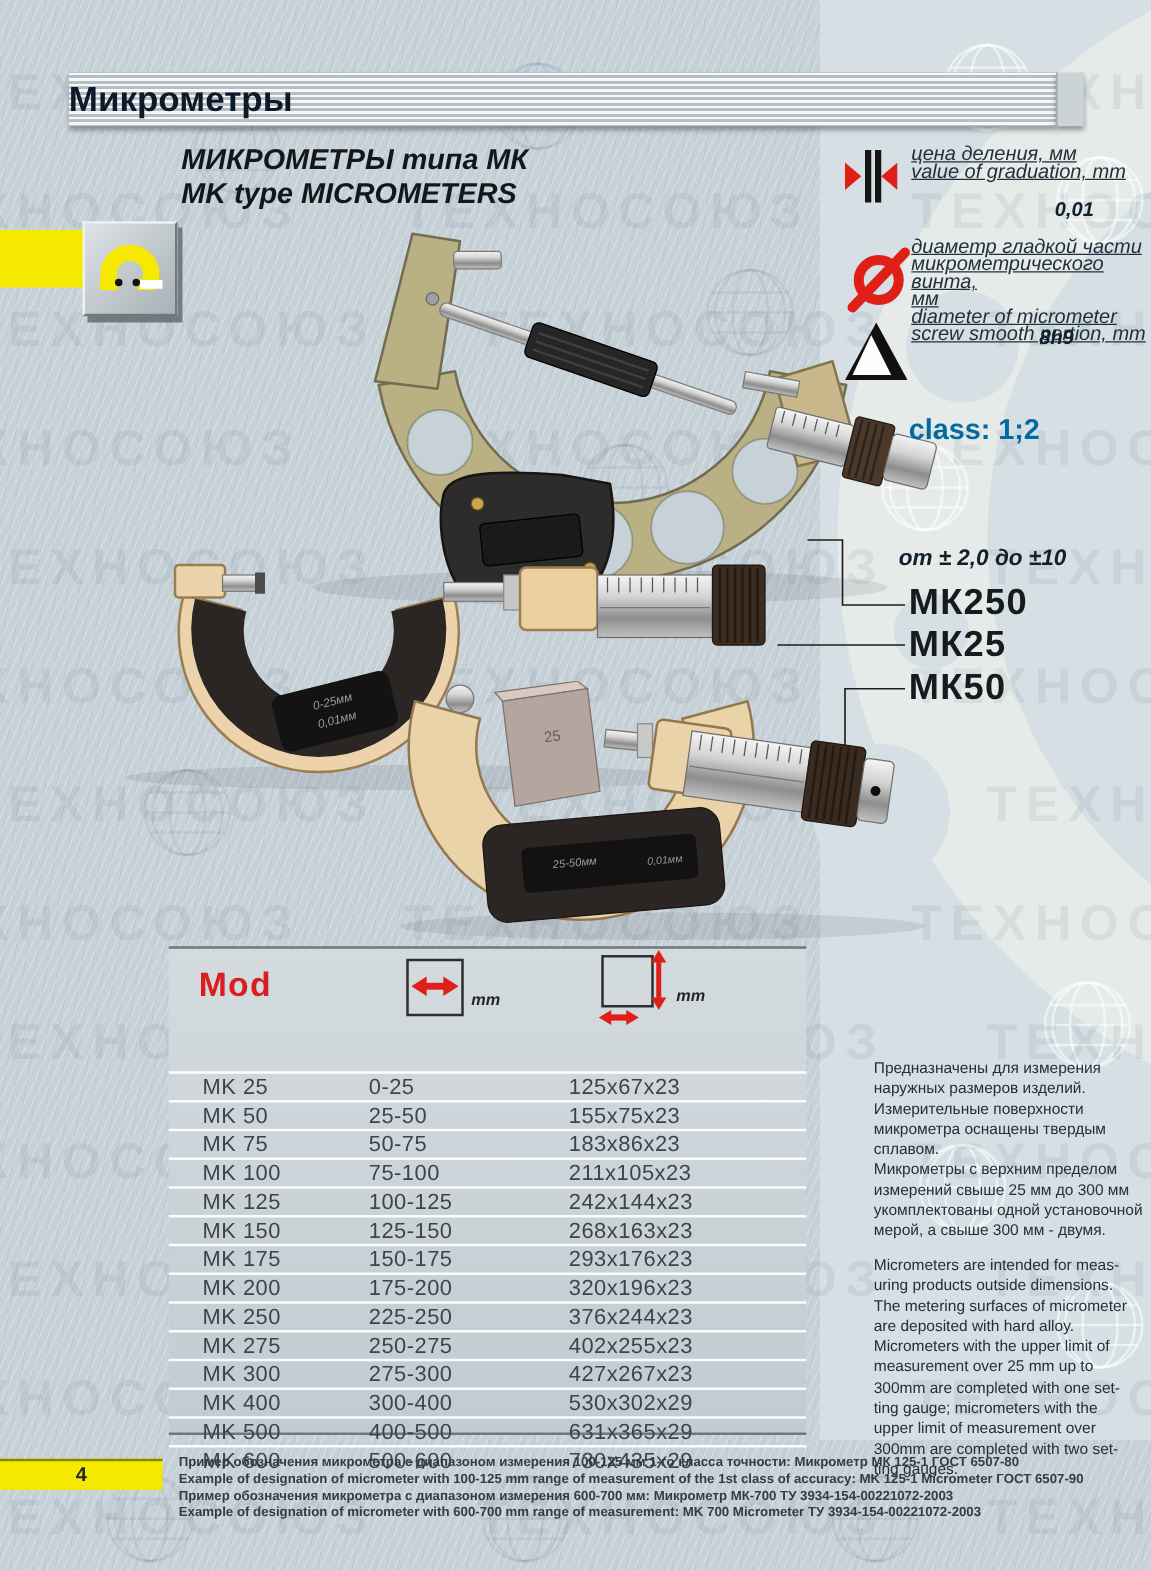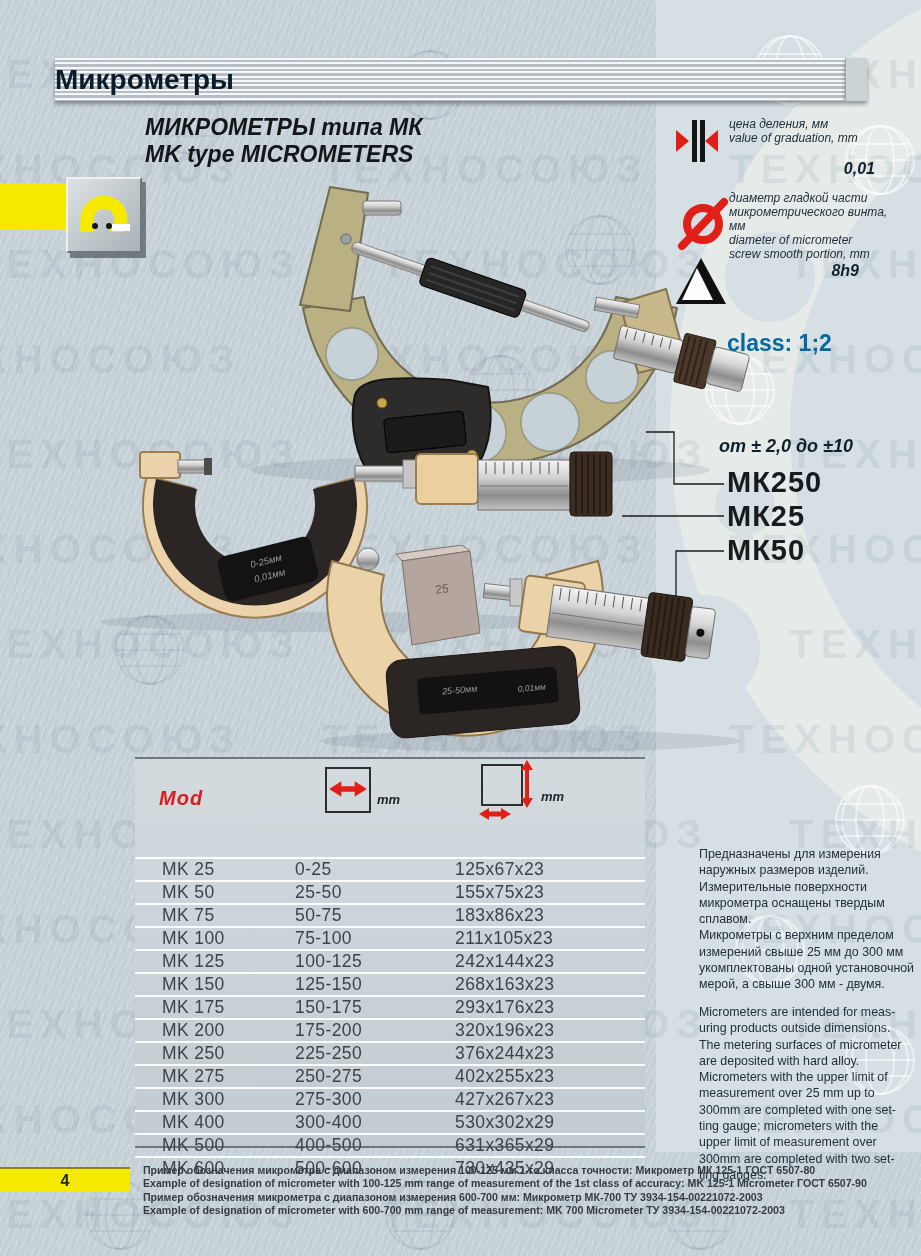--- a/index.html
+++ b/index.html
@@ -25,32 +25,32 @@
   .hbar-title{display:inline-block;line-height:43px;font-size:28px;font-weight:bold;color:#0c1b2a;}
   .title{left:145px;top:114px;z-index:4;font-size:23px;line-height:27px;font-weight:bold;
          font-style:italic;color:#14161a;}
   
   .logo-strip{left:0;top:184px;width:67px;height:46px;background:#f6e900;z-index:4;}
   .logo-btn{left:66px;top:177px;width:72px;height:72px;z-index:4;
         background:linear-gradient(135deg,#dde2e4,#a8b1b6);
         border:2px solid #eef1f2;border-right-color:#6f787d;border-bottom-color:#6f787d;
         box-shadow:4px 5px 0 rgba(45,52,58,.55);}
   
-  .spec-label{font-size:12px;line-height:14px;font-style:italic;color:#21303b;white-space:pre-line;}
+  .spec-label{font-size:16px;line-height:14px;font-style:italic;color:#21303b;white-space:pre-line;text-decoration:underline;}
   .spec-value{font-size:16px;font-weight:bold;font-style:italic;color:#10202c;text-align:right;}
   .classlbl{font-size:23px;font-weight:bold;color:#0369a1;}
   .note{font-size:12.8px;line-height:15px;color:#26343f;white-space:pre-line;}
   .noterange{font-size:18px;font-weight:bold;font-style:italic;color:#10202c;}
   .model{font-size:29px;line-height:33px;font-weight:bold;color:#171b1f;letter-spacing:1px;}
   
   .tbl{left:135px;top:757px;width:510px;height:391px;z-index:3;
        background:linear-gradient(180deg,#d3dbdf,#c2cbd1);
        border-top:2px solid #6e777e;border-bottom:2px solid #6e777e;box-sizing:border-box;}
   .thead{position:relative;height:100px;border-bottom:2px solid #fff;box-sizing:border-box;}
-  .mod{position:absolute;left:24px;top:28px;font-size:20px;font-weight:bold;font-style:italic;
+  .mod{position:absolute;left:24px;top:14px;font-size:27px;font-weight:bold;
        color:#d81e1e;letter-spacing:1px;}
   .hsq{position:absolute;border:2px solid #2e2e2e;}
   .unit{position:absolute;font-size:13px;font-weight:bold;font-style:italic;color:#20262b;}
   .tbody{display:flex;flex-direction:column;height:233px;}
   .trow{flex:1;display:flex;align-items:center;border-bottom:2px solid rgba(255,255,255,.92);
         box-sizing:border-box;font-size:17.5px;color:#3d434a;letter-spacing:.4px;}
   .trow:last-child{border-bottom:none;}
   .tc1{width:160px;padding-left:27px;box-sizing:border-box;}
   .tc2{width:160px;}
   .tc3{flex:1;}

